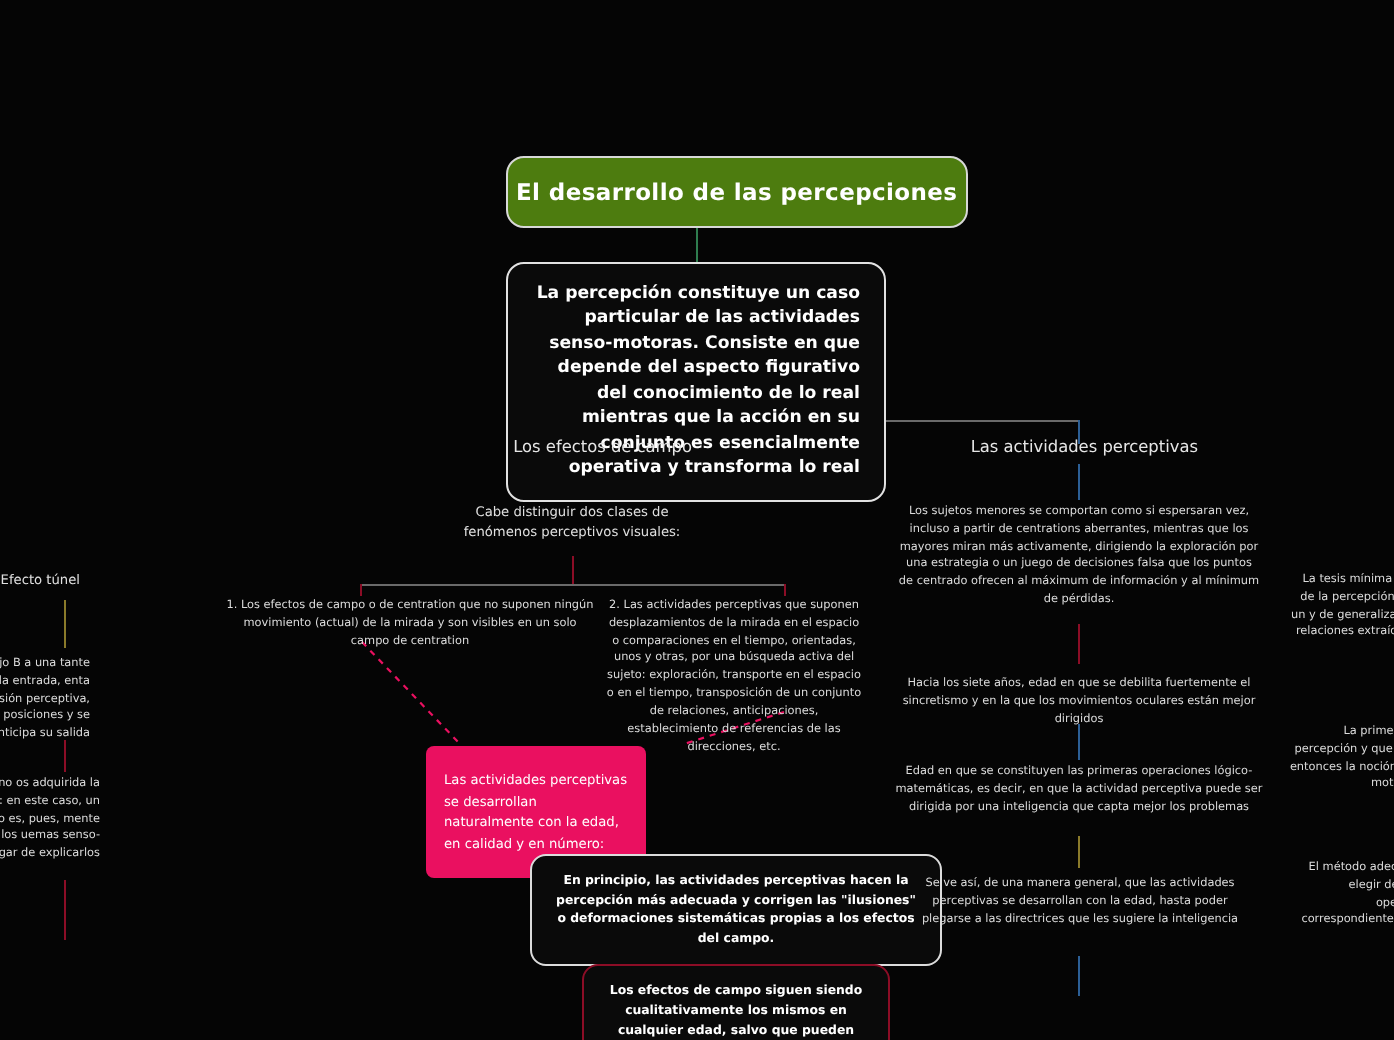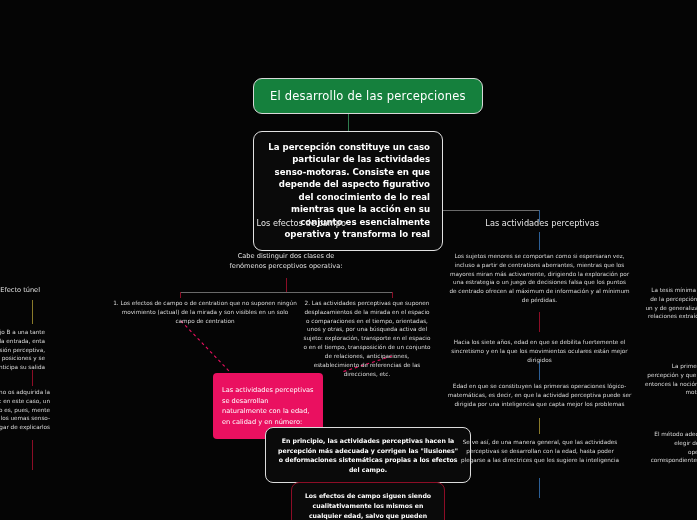--- a/index.html
+++ b/index.html
@@ -14,27 +14,27 @@
   .node-abs { position: absolute; }
 
   
   .vline { position: absolute; width: 1px; }
   .hline { position: absolute; height: 1px; }
 
   
   .root-box {
     border: 1.6px solid #d8d8d8;
     border-radius: 9px;
-    background: #15803d;
+    background: #4d7c0f;
     color: #ffffff;
-    font-weight: normal;
+    font-weight: bold;
     font-size: 11.5px;
     letter-spacing: 0.2px;
     text-align: center;
-    padding: 10px 16px;
+    padding: 10px 4px;
     white-space: nowrap;
   }
 
   
   .def-box {
     border: 1.4px solid #e2e2e2;
     border-radius: 9px;
     background: #0a0a0a;
     color: #ffffff;
     font-weight: bold;
@@ -151,21 +151,21 @@
   <div class="vline" style="left:32px; top:440px; height:30px; background:#8c0d26;"></div>
 
   <div class="node-abs root-box" style="left:253px; top:78px;">El desarrollo de las percepciones</div>
 
   <div class="node-abs def-box" style="left:253px; top:131px;">La percepción constituye un caso particular de las actividades senso-motoras. Consiste en que depende del aspecto figurativo del conocimiento de lo real mientras que la acción en su conjunto es esencialmente operativa y transforma lo real</div>
 
   <div class="node-abs branch-head" style="left:226px; top:218px; width:120px;">Los efectos de campo</div>
 
   <div class="node-abs branch-head" style="left:479px; top:218px; width:120px;">Las actividades perceptivas</div>
 
-  <div class="node-abs leaf-label" style="left:226px; top:252px; width:120px;">Cabe distinguir dos clases de fenómenos perceptivos operativa:</div>
+  <div class="node-abs leaf-label" style="left:226px; top:252px; width:120px;">Cabe distinguir dos clases de fenómenos perceptivos visuales:</div>
 
   <div class="node-abs leaf" style="left:112px; top:299px; width:186px;">1. Los efectos de campo o de centration que no suponen ningún movimiento (actual) de la mirada y son visibles en un solo campo de centration</div>
 
   <div class="node-abs leaf" style="left:302px; top:299px; width:130px;">2. Las actividades perceptivas que suponen desplazamientos de la mirada en el espacio o comparaciones en el tiempo, orientadas, unos y otras, por una búsqueda activa del sujeto: exploración, transporte en el espacio o en el tiempo, transposición de un conjunto de relaciones, anticipaciones, establecimiento de referencias de las direcciones, etc.</div>
 
   <div class="node-abs pink-box" style="left:213px; top:373px;">Las actividades perceptivas se desarrollan naturalmente con la edad, en calidad y en número:</div>
 
   <div class="node-abs outline-box" style="left:265px; top:427px;">En principio, las actividades perceptivas hacen la percepción más adecuada y corrigen las "ilusiones" o deformaciones sistemáticas propias a los efectos del campo.</div>
 
   <div class="node-abs red-box" style="left:291px; top:482px;">Los efectos de campo siguen siendo cualitativamente los mismos en cualquier edad, salvo que pueden constituirse,</div>

